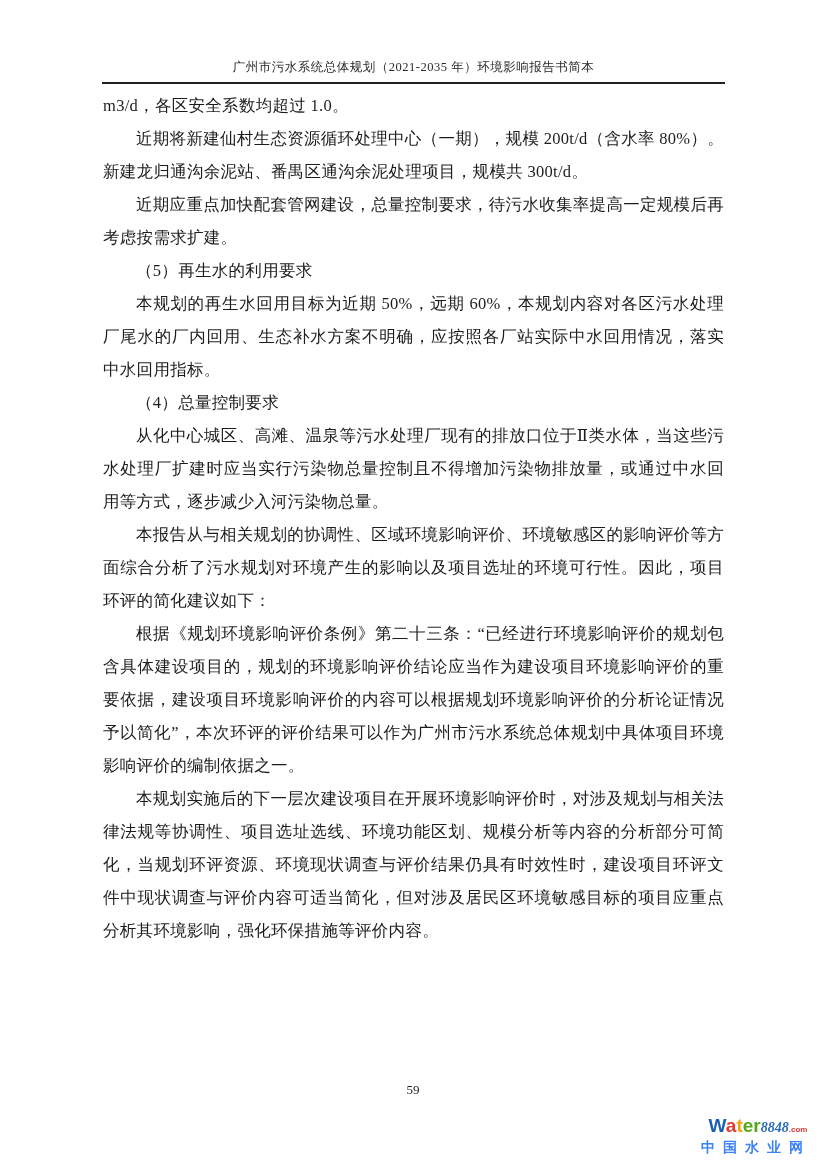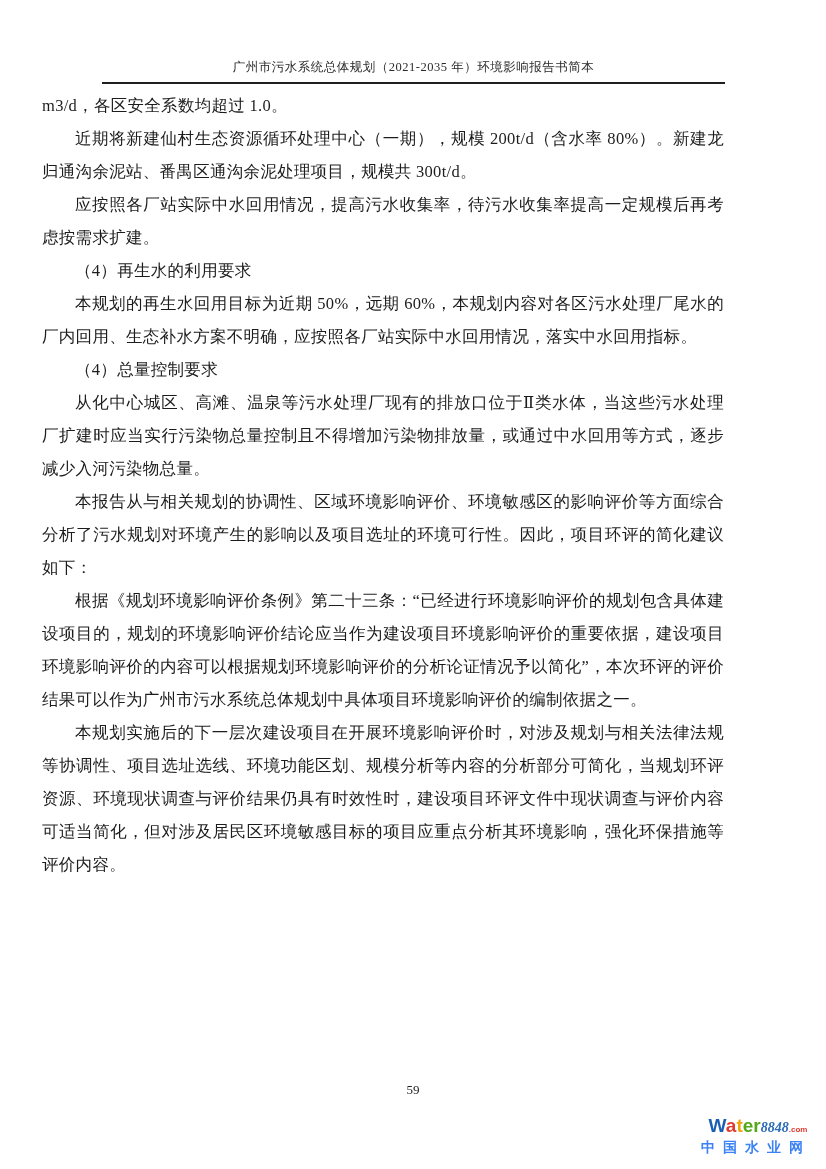--- a/index.html
+++ b/index.html
@@ -26,21 +26,21 @@
     display: block;
   }
   .header-rule {
     margin: 6px 101px 0 102px;
     border-bottom: 2px solid #1f1f1f;
     height: 0;
   }
 
   
   .content {
-    margin: 0 102px 0 42px;
+    margin: 0 102px 0 103px;
     padding-top: 5px;
   }
   .content p {
     margin: 0;
     font-size: 16.5px;
     line-height: 33px;
     text-align: justify;
     text-justify: inter-ideograph;
     letter-spacing: 0.3px;
     color: #1c1c1c;
@@ -113,22 +113,22 @@
 <div class="page">
 
   <div class="header">
     <span class="header-title">广州市污水系统总体规划（2021-2035 年）环境影响报告书简本</span>
   </div>
   <div class="header-rule"></div>
 
   <div class="content">
     <p>m3/d，各区安全系数均超过 1.0。</p>
     <p class="indent">近期将新建仙村生态资源循环处理中心（一期），规模 200t/d（含水率 80%）。新建龙归通沟余泥站、番禺区通沟余泥处理项目，规模共 300t/d。</p>
-    <p class="indent">应按照各厂站实际中水回用情况，提高污水收集率，待污水收集率提高一定规模后再考虑按需求扩建。</p>
-    <p class="indent">（4）再生水的利用要求</p>
+    <p class="indent">近期应重点加快配套管网建设，总量控制要求，待污水收集率提高一定规模后再考虑按需求扩建。</p>
+    <p class="indent">（5）再生水的利用要求</p>
     <p class="indent">本规划的再生水回用目标为近期 50%，远期 60%，本规划内容对各区污水处理厂尾水的厂内回用、生态补水方案不明确，应按照各厂站实际中水回用情况，落实中水回用指标。</p>
     <p class="indent">（4）总量控制要求</p>
     <p class="indent">从化中心城区、高滩、温泉等污水处理厂现有的排放口位于Ⅱ类水体，当这些污水处理厂扩建时应当实行污染物总量控制且不得增加污染物排放量，或通过中水回用等方式，逐步减少入河污染物总量。</p>
 
 
     <p class="indent">本报告从与相关规划的协调性、区域环境影响评价、环境敏感区的影响评价等方面综合分析了污水规划对环境产生的影响以及项目选址的环境可行性。因此，项目环评的简化建议如下：</p>
     <p class="indent">根据《规划环境影响评价条例》第二十三条：“已经进行环境影响评价的规划包含具体建设项目的，规划的环境影响评价结论应当作为建设项目环境影响评价的重要依据，建设项目环境影响评价的内容可以根据规划环境影响评价的分析论证情况予以简化”，本次环评的评价结果可以作为广州市污水系统总体规划中具体项目环境影响评价的编制依据之一。</p>
     <p class="indent">本规划实施后的下一层次建设项目在开展环境影响评价时，对涉及规划与相关法律法规等协调性、项目选址选线、环境功能区划、规模分析等内容的分析部分可简化，当规划环评资源、环境现状调查与评价结果仍具有时效性时，建设项目环评文件中现状调查与评价内容可适当简化，但对涉及居民区环境敏感目标的项目应重点分析其环境影响，强化环保措施等评价内容。</p>
   </div>
 

